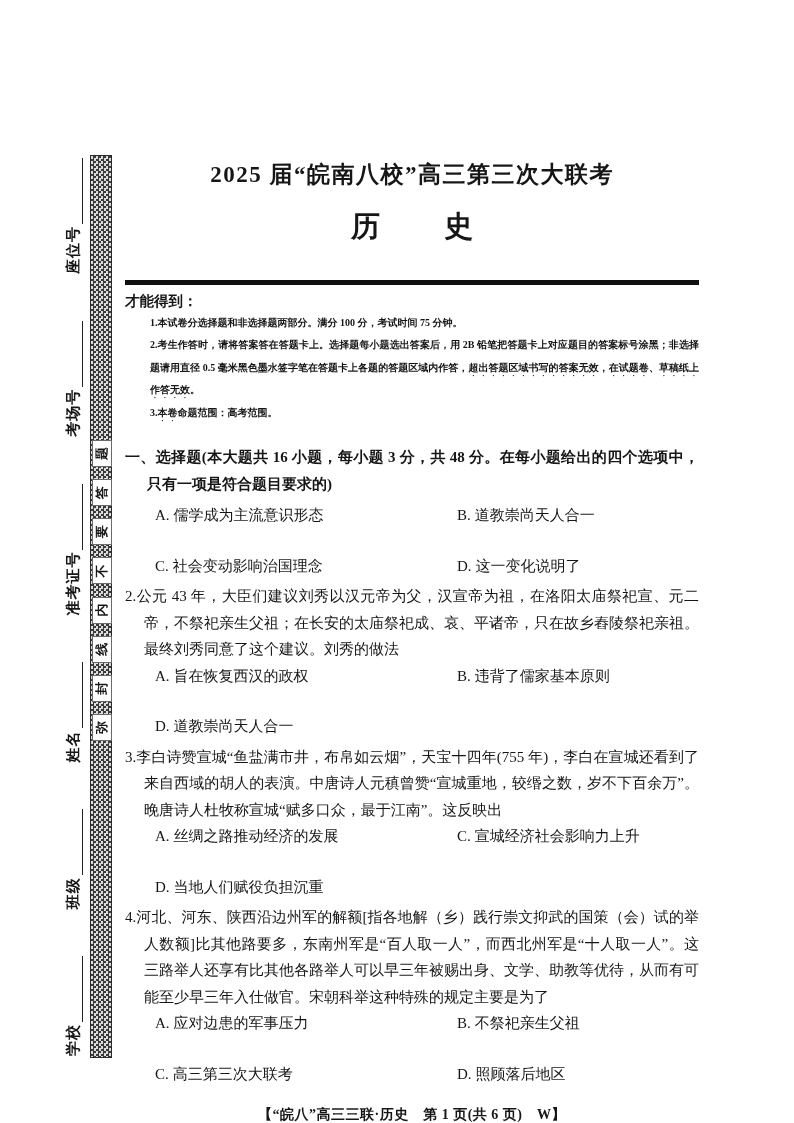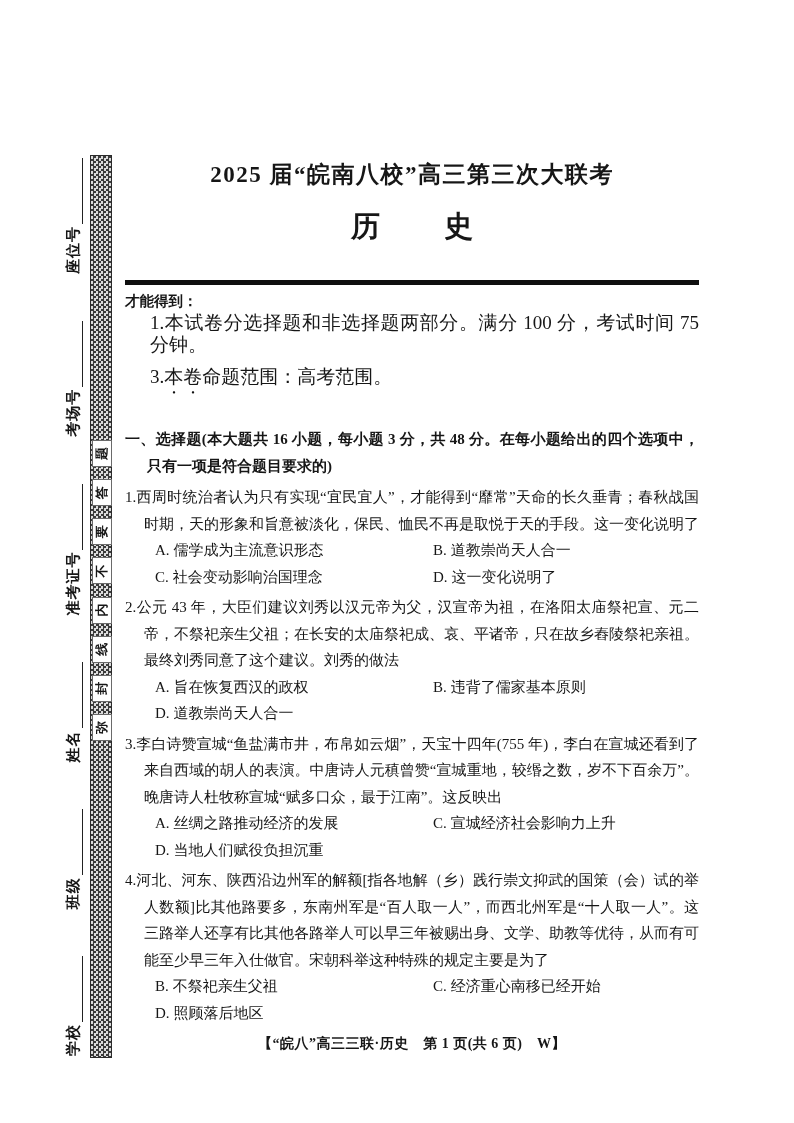--- a/index.html
+++ b/index.html
@@ -39,32 +39,32 @@
   .side-field .blank{
     display:inline-block;width:66px;height:13px;
     border-bottom:1.5px solid #222;margin-left:2px;
   }
   
   .main{position:absolute;left:125px;top:2px;width:574px;}
   .title{margin-top:157px;text-align:center;font-size:23px;font-weight:bold;letter-spacing:1.5px;white-space:nowrap;}
   .subject{margin-top:17px;display:flex;justify-content:center;gap:64px;font-size:29px;font-weight:bold;}
   .rule{margin-top:33px;height:4.5px;background:#0f0f0f;}
   .notice-heading{margin-top:5px;font-size:14.5px;font-weight:bold;line-height:22px;}
-  .notice-item{padding-left:25px;font-size:19px;line-height:22.5px;text-align:justify;}
+  .notice-item{padding-left:25px;font-size:10px;line-height:22.5px;text-align:justify;font-weight:bold;}
   .emph{
     text-emphasis:filled dot #111;text-emphasis-position:under right;
     -webkit-text-emphasis:filled dot #111;-webkit-text-emphasis-position:under;
   }
-  .section-heading{margin-top:28px;font-size:15px;font-weight:bold;line-height:27px;padding-left:22px;text-indent:-22px;text-align:justify;}
+  .section-heading{margin-top:20px;font-size:15px;font-weight:bold;line-height:27px;padding-left:22px;text-indent:-22px;text-align:justify;}
   .question{margin-top:4px;font-size:15px;line-height:26.5px;}
   .q-stem{padding-left:19px;text-indent:-19px;text-align:justify;}
-  .options{display:grid;grid-template-columns:278px auto;padding-left:30px;line-height:26.5px;}
+  .options{display:grid;grid-template-columns:278px auto;padding-left:30px;line-height:26.5px;gap:24px;}
   .opt{white-space:nowrap;}
   .opt-key{margin-right:4px;}
-  .footer{margin-top:9px;text-align:center;font-size:14px;font-weight:bold;letter-spacing:.5px;}
+  .footer{margin-top:19px;text-align:center;font-size:14px;font-weight:bold;letter-spacing:.5px;}
 </style>
 </head>
 <body>
 
 <div class="page">
 
   <div class="seal-strip"></div>
   <div class="seal-chars">
     <span class="seal-box">弥</span>
     <span class="seal-box">封</span>
@@ -111,27 +111,27 @@
       <span>历</span>
       <span>史</span>
     </div>
 
     <div class="rule"></div>
 
     <div class="notice-heading">才能得到：</div>
 
     <div class="notice-item"><span>1.</span><span>本试卷分选择题和非选择题两部分。满分 100 分，考试时间 75 分钟。</span><span class="emph"></span><span></span></div>
 
+    <div class="notice-item"><span>2.</span><span>考生作答时，请将答案答在答题卡上。选择题每小题选出答案后，用 2B 铅笔把答题卡上对应题目的答案标号涂黑；非选择题请用直径 0.5 毫米黑色墨水签字笔在答题卡上各题的答题区域内作答，</span><span class="emph">超出答题区域书写的答案无效，在试题卷、草稿纸上作答无效</span><span>。</span></div>
 
     <div class="notice-item"><span>3.</span><span></span><span class="emph">本卷</span><span>命题范围：高考范围。</span></div>
 
     <div class="section-heading">一、选择题(本大题共 16 小题，每小题 3 分，共 48 分。在每小题给出的四个选项中，只有一项是符合题目要求的)</div>
 
     <div class="question">
-      <div class="q-stem"><span>1.</span><span>西周时统治者认为只有实现“宜民宜人”，才能得到“靡常”天命的长久垂青；春秋战国时期，天的形象和旨意被淡化，保民、恤民不再是取悦于天的手段。这一变化说明了</span></div>
       <div class="options">
         <span class="opt"><span class="opt-key">A.</span><span>儒学成为主流意识形态</span></span>
         <span class="opt"><span class="opt-key">B.</span><span>道教崇尚天人合一</span></span>
         <span class="opt"><span class="opt-key">C.</span><span>社会变动影响治国理念</span></span>
         <span class="opt"><span class="opt-key">D.</span><span>这一变化说明了</span></span>
       </div>
     </div>
 
     <div class="question">
       <div class="q-stem"><span>2.</span><span>公元 43 年，大臣们建议刘秀以汉元帝为父，汉宣帝为祖，在洛阳太庙祭祀宣、元二帝，不祭祀亲生父祖；在长安的太庙祭祀成、哀、平诸帝，只在故乡舂陵祭祀亲祖。最终刘秀同意了这个建议。刘秀的做法</span></div>
@@ -147,22 +147,23 @@
       <div class="options">
         <span class="opt"><span class="opt-key">A.</span><span>丝绸之路推动经济的发展</span></span>
         <span class="opt"><span class="opt-key">C.</span><span>宣城经济社会影响力上升</span></span>
         <span class="opt"><span class="opt-key">D.</span><span>当地人们赋役负担沉重</span></span>
       </div>
     </div>
 
     <div class="question">
       <div class="q-stem"><span>4.</span><span>河北、河东、陕西沿边州军的解额[指各地解（乡）践行崇文抑武的国策（会）试的举人数额]比其他路要多，东南州军是“百人取一人”，而西北州军是“十人取一人”。这三路举人还享有比其他各路举人可以早三年被赐出身、文学、助教等优待，从而有可能至少早三年入仕做官。宋朝科举这种特殊的规定主要是为了</span></div>
       <div class="options">
+        <span class="opt"><span class="opt-key">A.</span><span>应对边患的军事压力</span></span>
         <span class="opt"><span class="opt-key">B.</span><span>不祭祀亲生父祖</span></span>
-        <span class="opt"><span class="opt-key">C.</span><span>经济重心南移已经开始</span></span>
+        <span class="opt"><span class="opt-key">C.</span><span>高三第三次大联考</span></span>
         <span class="opt"><span class="opt-key">D.</span><span>照顾落后地区</span></span>
       </div>
     </div>
 
     <div class="footer">【“皖八”高三三联·历史　第 1 页(共 6 页)　W】</div>
 
   </div>
 </div>
 
 </body></html>

